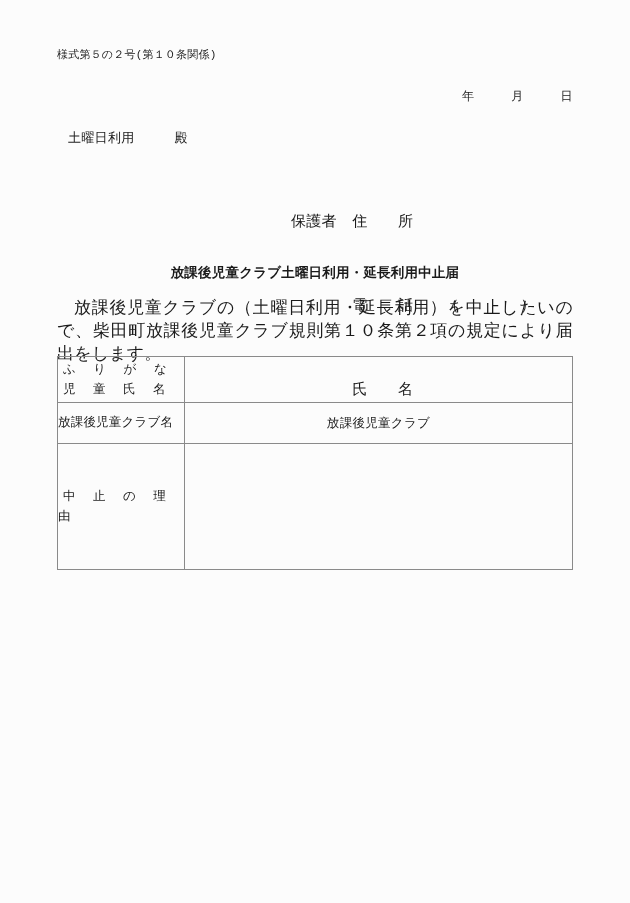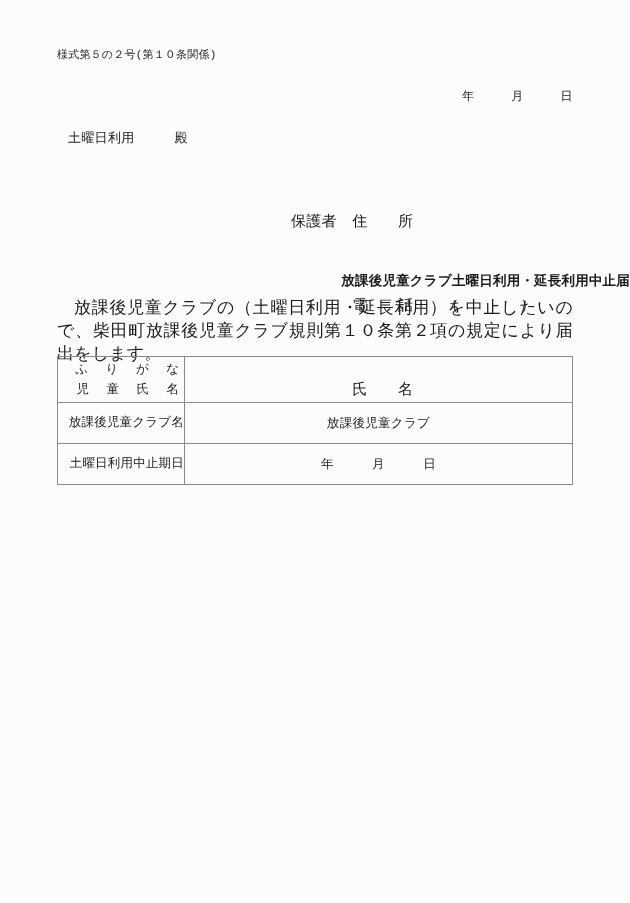--- a/index.html
+++ b/index.html
@@ -66,22 +66,22 @@
   }
   .guardian-row {
     white-space: pre;
   }
 
   
   .doc-title {
     position: absolute;
     left: 0;
     right: 0;
-    top: 272px;
-    text-align: right;
+    top: 264px;
+    text-align: center;
     font-size: 13.5px;
     font-weight: 700;
     letter-spacing: 0.2px;
     white-space: nowrap;
   }
 
   
   .body-text {
     position: absolute;
     left: 57px;
@@ -105,21 +105,21 @@
   }
   .form-table td {
     border: 1px solid #8a8a8a;
     font-size: 12.5px;
     padding: 0;
     vertical-align: middle;
   }
   .col-label { width: 126px; }
 
   .cell-label {
-    text-align: right;
+    text-align: left;
     line-height: 20px;
     padding: 4px 0;
   }
   .cell-label .lbl-line {
     display: block;
     letter-spacing: 4px;
     text-indent: 4px;
   }
   .cell-label.tight .lbl-line {
     letter-spacing: 0.2px;
@@ -175,24 +175,24 @@
         <td class="cell-value blank"></td>
       </tr>
 
       <tr class="row-h-club">
         <td class="col-label cell-label tight">
           <span class="lbl-line">放課後児童クラブ名</span>
         </td>
         <td class="cell-value">放課後児童クラブ</td>
       </tr>
 
-      <tr class="row-h-date">
-        <td class="col-label cell-label tight">
-          <span class="lbl-line">土曜日利用中止期日</span>
-        </td>
-        <td class="cell-value">年　　　月　　　日</td>
-      </tr>
 
 
+      <tr class="row-h-reason">
+        <td class="col-label cell-label spaced">
+          <span class="lbl-line">中 止 の 理 由</span>
+        </td>
+        <td class="cell-value blank"></td>
+      </tr>
     </tbody>
   </table>
 
 </div>
 
 </body></html>

